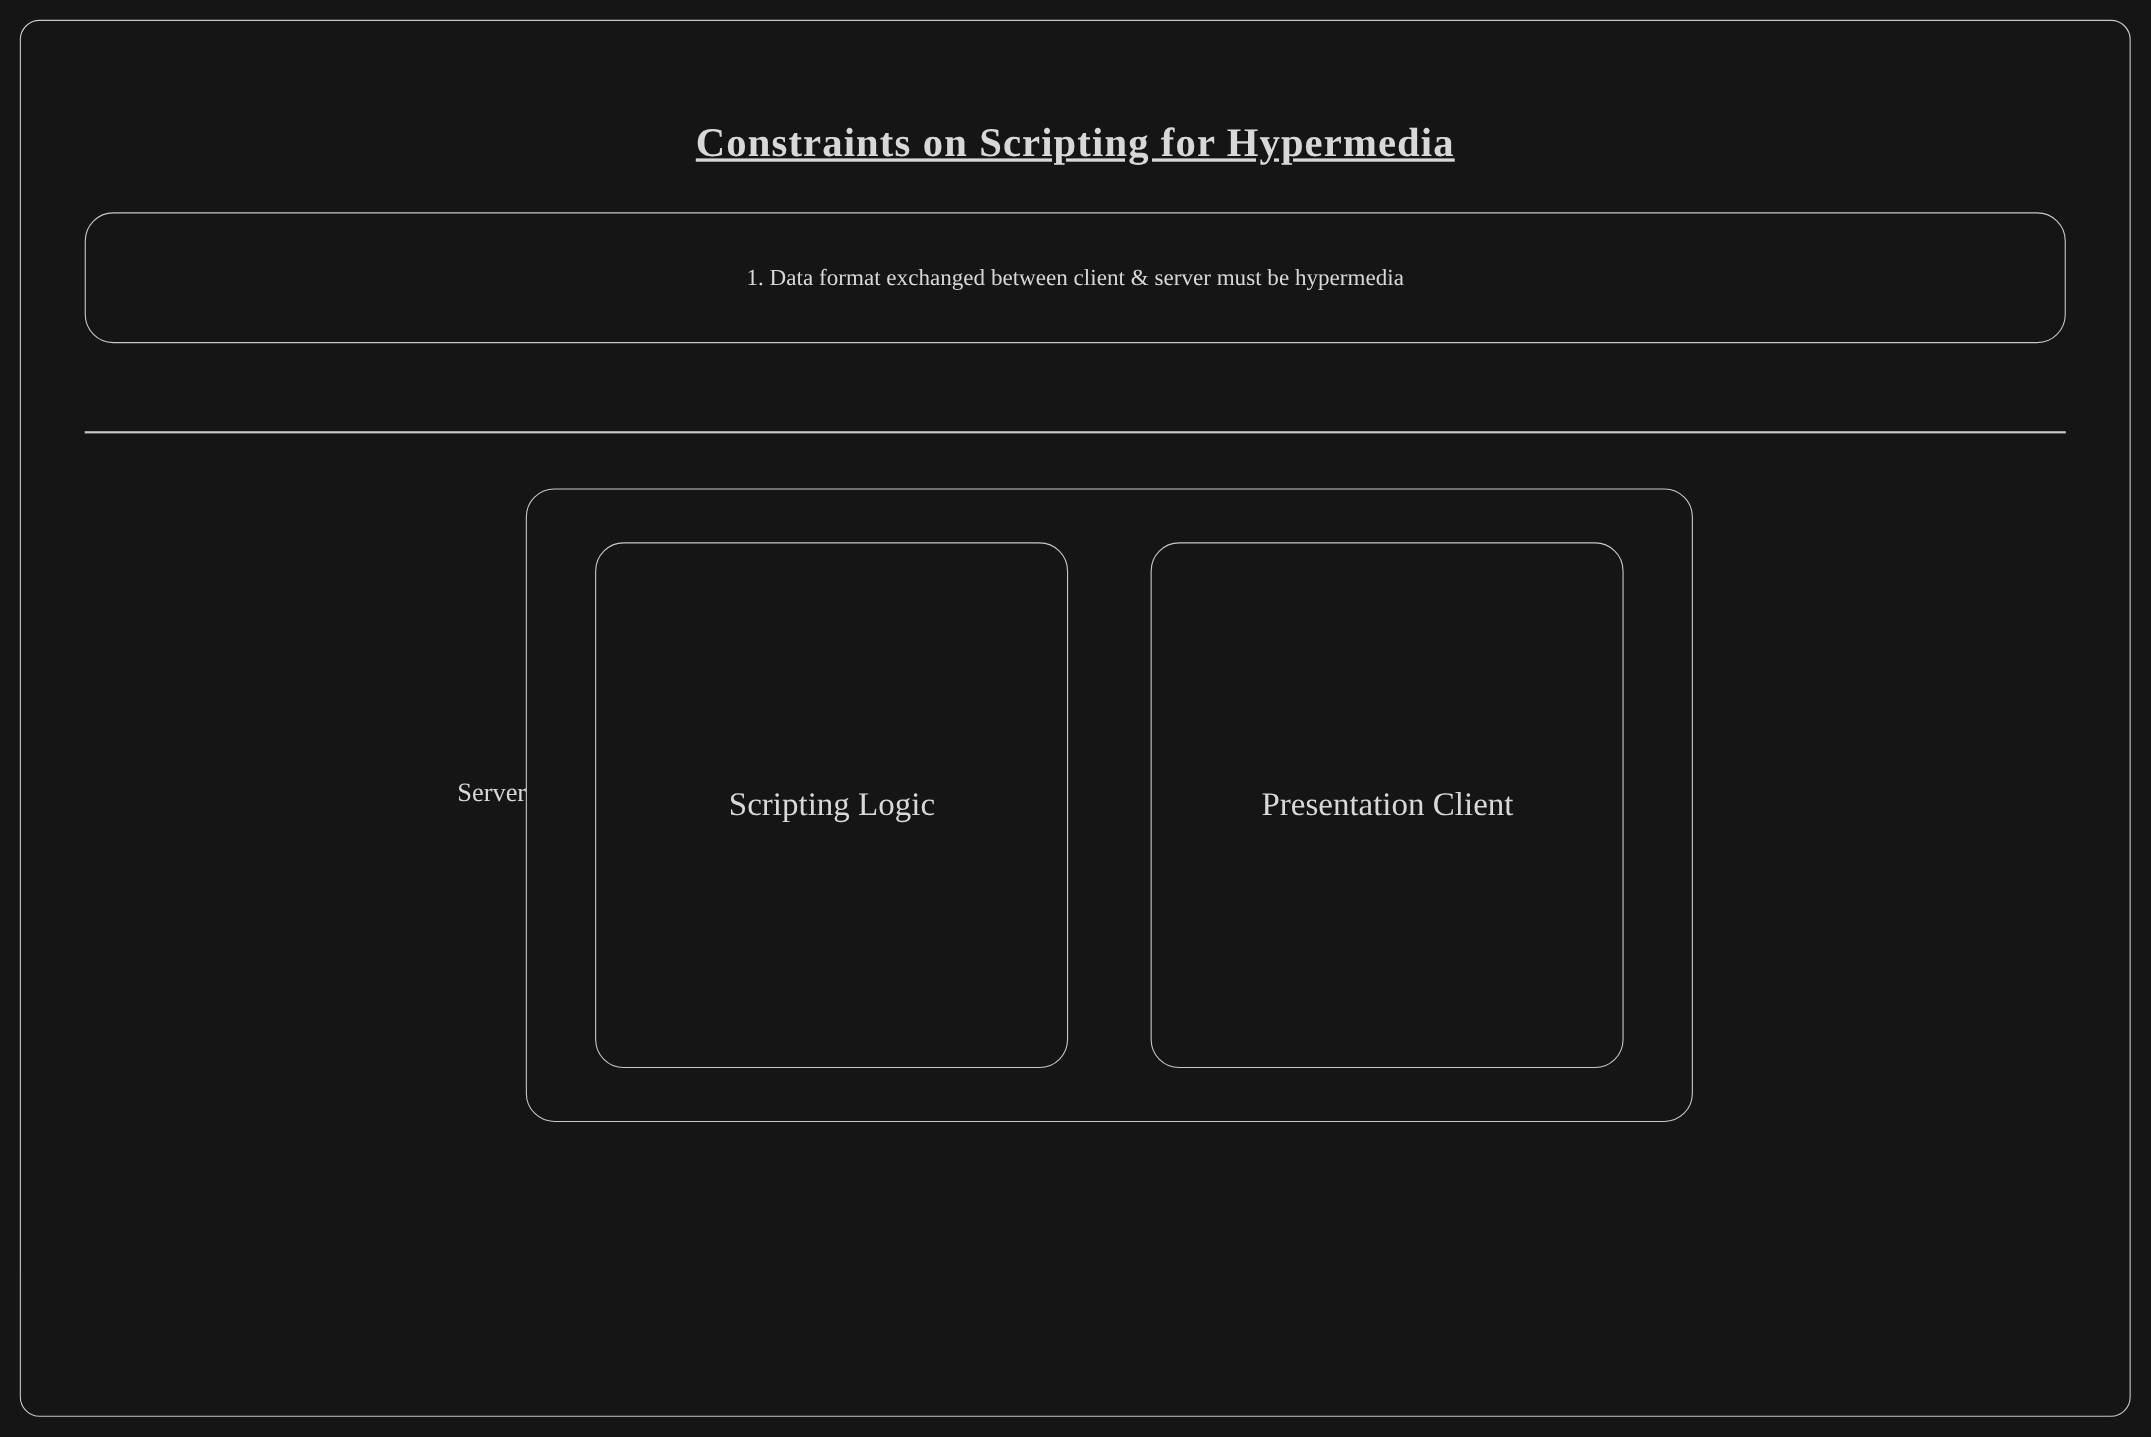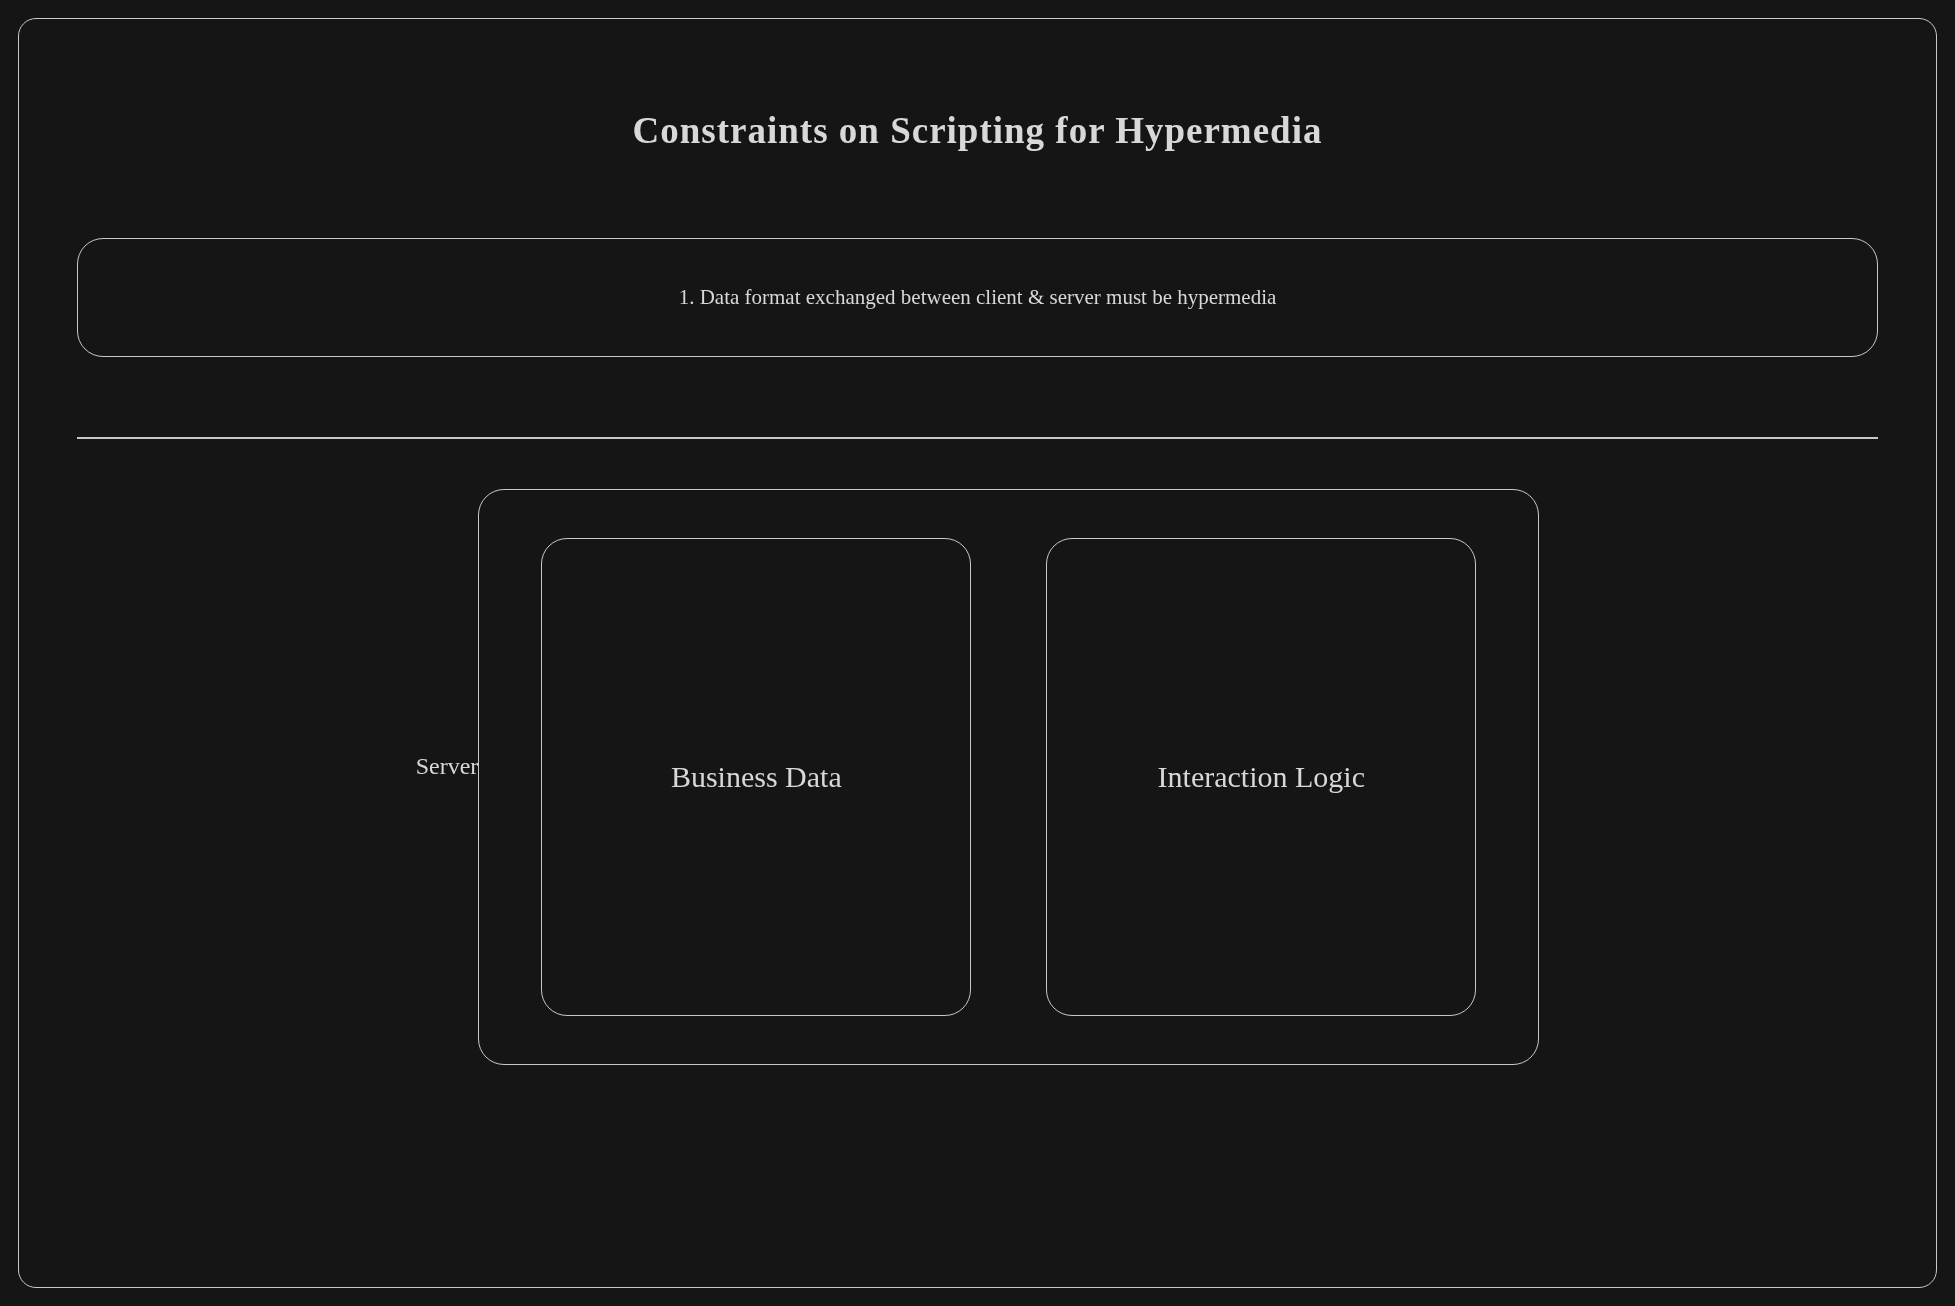--- a/index.html
+++ b/index.html
@@ -19,22 +19,23 @@
     border: 2px solid #c8c8c8;
     border-radius: 18px;
     margin: 18px;
     height: calc(100% - 36px);
     padding: 40px 58px 50px 58px;
   }
   .title {
     text-align: center;
     font-size: 37px;
     margin-top: 50px;
-    margin-bottom: 86px;
+    margin-bottom: 41px;
     letter-spacing: 1px;
+    text-decoration: underline;
   }
   .constraints-row {
     display: flex;
     gap: 26px;
     justify-content: center;
     margin-bottom: 80px;
   }
   .constraint-box {
     flex: 1;
     border: 2px solid #c8c8c8;
@@ -101,21 +102,21 @@
     <div class="constraint-box">1. Data format exchanged between client &amp; server must be hypermedia</div>
   </div>
 
   <hr class="divider">
 
   <div class="tiers-row">
 
     <div class="tier server-tier">
       <div class="tier-label">Server</div>
       <div class="tier-body">
-        <div class="module-box">Business Data</div>
-        <div class="module-box">Interaction Logic</div>
+        <div class="module-box">Scripting Logic</div>
+        <div class="module-box">Presentation Client</div>
       </div>
     </div>
 
 
   </div>
 
 </div>
 
 </body></html>

